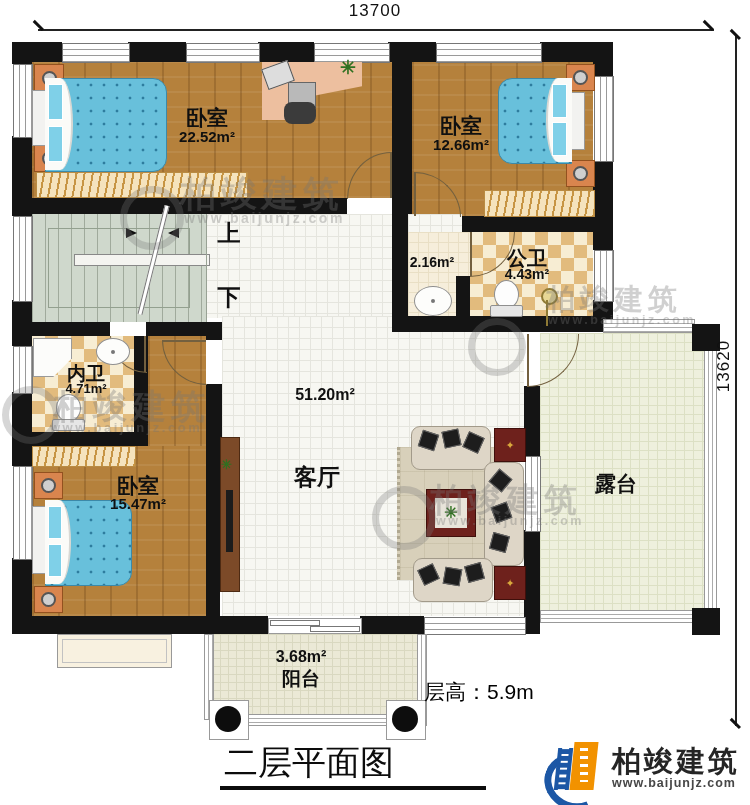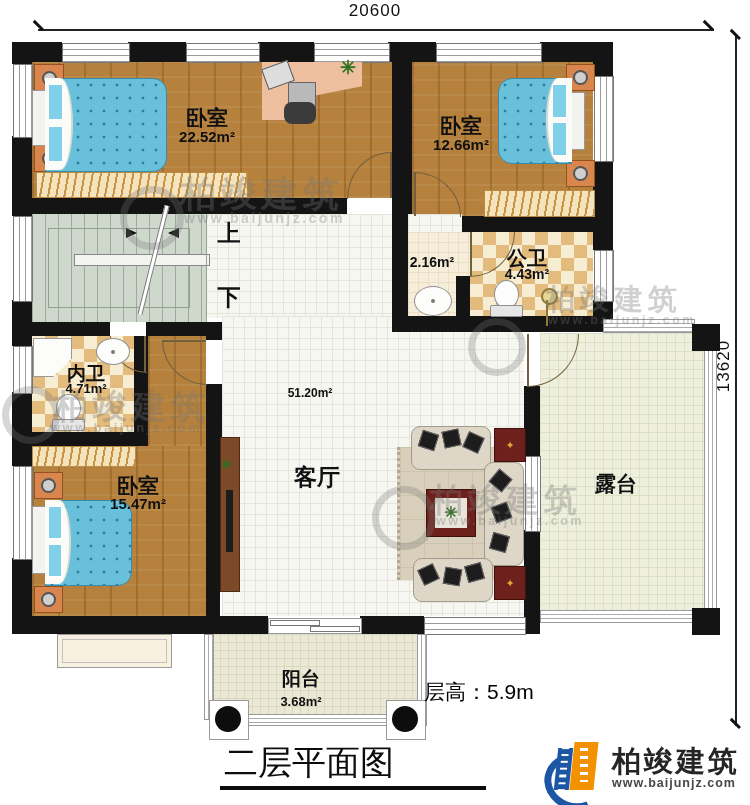--- a/index.html
+++ b/index.html
@@ -264,33 +264,33 @@
   <div class="wm" style="left:430px;top:478px;font-size:33px;">柏竣建筑</div>
   <div class="wm wm-url" style="left:436px;top:514px;font-size:12.5px;">www.baijunjz.com</div>
 
   <div class="label" style="left:172px;top:104px;width:70px;font-size:21px;">卧室</div>
   <div class="label" style="left:168px;top:128px;width:78px;font-size:15px;">22.52m²</div>
   <div class="label" style="left:426px;top:112px;width:70px;font-size:21px;">卧室</div>
   <div class="label" style="left:422px;top:136px;width:78px;font-size:15px;">12.66m²</div>
   <div class="label" style="left:103px;top:472px;width:70px;font-size:21px;">卧室</div>
   <div class="label" style="left:99px;top:495px;width:78px;font-size:15px;">15.47m²</div>
   <div class="label" style="left:282px;top:462px;width:70px;font-size:23px;">客厅</div>
-  <div class="label" style="left:272px;top:386px;width:76px;font-size:12px;">51.20m²</div>
+  <div class="label" style="left:287px;top:386px;width:76px;font-size:16px;">51.20m²</div>
   <div class="label" style="left:492px;top:245px;width:70px;font-size:20px;">公卫</div>
   <div class="label" style="left:492px;top:266px;width:70px;font-size:14px;">4.43m²</div>
   <div class="label" style="left:403px;top:254px;width:58px;font-size:14px;">2.16m²</div>
   <div class="label" style="left:52px;top:361px;width:68px;font-size:19px;">内卫</div>
   <div class="label" style="left:54px;top:381px;width:64px;font-size:13px;">4.71m²</div>
   <div class="label" style="left:581px;top:470px;width:70px;font-size:21px;">露台</div>
   <div class="label" style="left:266px;top:666px;width:70px;font-size:19px;">阳台</div>
-  <div class="label" style="left:266px;top:694px;width:70px;font-size:13px;">3.68m²</div>
+  <div class="label" style="left:266px;top:648px;width:70px;font-size:16px;">3.68m²</div>
   <div class="label" style="left:214px;top:218px;width:30px;font-size:23px;">上</div>
   <div class="label" style="left:214px;top:282px;width:30px;font-size:23px;">下</div>
 
-  <div class="dim-text" style="left:339px;top:1px;width:72px;">20600</div>
+  <div class="dim-text" style="left:339px;top:1px;width:72px;">13700</div>
   <div class="dim-line" style="left:38px;top:29px;width:676px;height:2px;"></div>
   <div class="tick" style="left:32px;top:24px;"></div>
   <div class="tick" style="left:702px;top:24px;"></div>
   <div class="dim-text" style="left:684px;top:356px;width:80px;transform:rotate(-90deg);">13620</div>
   <div class="dim-line" style="left:735px;top:36px;width:2px;height:690px;"></div>
   <div class="tick" style="left:729px;top:33px;"></div>
   <div class="tick" style="left:729px;top:722px;"></div>
 
   <div class="info-line" style="left:424px;top:678px;">
     <span>层高：</span><span>5.9m</span>

